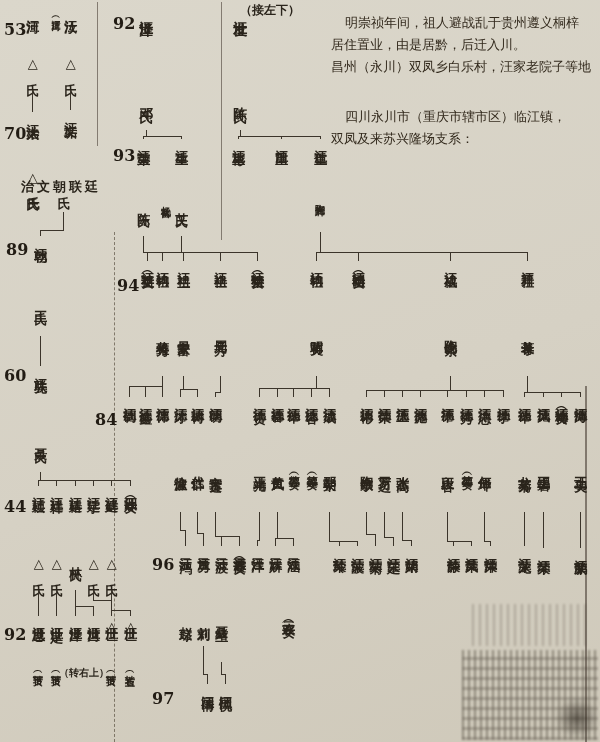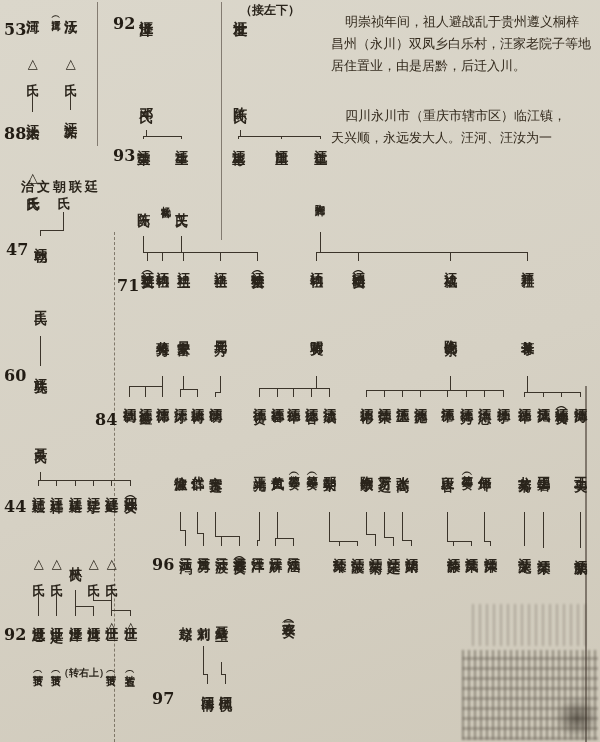--- a/index.html
+++ b/index.html
@@ -8,21 +8,21 @@
   #stage{position:relative;width:600px;height:742px;
          background:linear-gradient(160deg,#dbd7cb 0%,#d6d1c4 55%,#cfc9ba 100%);
          color:#272119;overflow:hidden;}
   .node{position:absolute;transform:translateX(-50%);font-weight:700;color:#2a241b;}
   .v{writing-mode:vertical-rl;text-orientation:upright;line-height:1.12;letter-spacing:1px;}
   .h{writing-mode:horizontal-tb;white-space:nowrap;line-height:1.05;}
   .glabel{position:absolute;font-family:"DejaVu Serif",serif;font-weight:700;
           font-size:16px;color:#221c14;}
   .ln{position:absolute;background:#3b342a;}
   .pline{white-space:nowrap;height:22px;line-height:22px;font-size:13px;
-         font-family:Liberation Mono, monospace;color:#32291c;letter-spacing:0px;}
+         font-family:Liberation Sans, sans-serif;color:#32291c;letter-spacing:0px;}
   .pline.first{padding-left:14px;}
   .para{position:absolute;left:331px;width:268px;}
   #para1{top:12px;}
   #para2{top:106px;}
   .note-top{position:absolute;left:240px;top:2px;font-size:12px;font-weight:700;
             color:#2a241b;white-space:nowrap;}
   .rule{position:absolute;width:0;border-left:1px solid rgba(60,50,40,.55);}
   .rule.dashed{border-left-style:dashed;border-left-color:rgba(70,60,45,.6);}
   #fold-line{left:114px;top:232px;height:510px;}
   #sep-a{left:97px;top:2px;height:144px;}
@@ -40,26 +40,26 @@
     background:radial-gradient(ellipse at center,rgba(40,34,26,.6),rgba(40,34,26,0) 72%);
     filter:blur(2px);}
 </style>
 </head>
 <body>
 
 <div id="stage">
   <div class="note-top">（接左下）</div>
   <div class="para" id="para1">
       <div class="pline first">明崇祯年间，祖人避战乱于贵州遵义桐梓</div>
+      <div class="pline">居住置业，由是居黔，后迁入川。</div>
       <div class="pline">昌州（永川）双凤乡白乐村，汪家老院子等地</div>
-      <div class="pline">居住置业，由是居黔，后迁入川。</div>
     </div>
   <div class="para" id="para2">
       <div class="pline first">四川永川市（重庆市辖市区）临江镇，</div>
-      <div class="pline">天兴顺，永远发大人。汪河、汪汝为一</div>
+      <div class="pline">双凤及来苏兴隆场支系：</div>
     </div>
   <div class="rule dashed" id="fold-line"></div>
   <div class="rule" id="sep-a"></div>
   <div class="rule" id="sep-b"></div>
   <div class="rule" id="right-rule"></div>
   <div class="bleed" id="bleed1"></div>
   <div class="bleed" id="bleed2"></div>
   <div class="bleed" id="bleed3"></div>
 <div class="node v" style="left: 32px; top: 10px; font-size: 13px;">汪河</div>
     <div class="node v" style="left: 32px; top: 56px; font-size: 13px;">△氏</div>
@@ -184,28 +184,28 @@
     <div class="node v" style="left: 411px; top: 548px; font-size: 13px;">汪荣娟</div>
     <div class="node v" style="left: 453px; top: 548px; font-size: 13px;">汪荣静</div>
     <div class="node v" style="left: 471px; top: 548px; font-size: 13px;">汪荣凤</div>
     <div class="node v" style="left: 490px; top: 548px; font-size: 13px;">汪荣洋</div>
     <div class="node v" style="left: 524px; top: 548px; font-size: 13px;">汪荣龙</div>
     <div class="node v" style="left: 543px; top: 550px; font-size: 13px;">汪荣琴</div>
     <div class="node v" style="left: 580px; top: 550px; font-size: 13px;">汪荣鹏</div>
     <div class="node v" style="left: 207px; top: 686px; font-size: 13px;">汪国倩</div>
     <div class="node v" style="left: 225px; top: 686px; font-size: 13px;">汪国悦</div>
     <div class="glabel" style="left: 4px; top: 20px;">53</div>
-    <div class="glabel" style="left: 4px; top: 124px;">88</div>
-    <div class="glabel" style="left: 6px; top: 240px;">47</div>
+    <div class="glabel" style="left: 4px; top: 124px;">70</div>
+    <div class="glabel" style="left: 6px; top: 240px;">89</div>
     <div class="glabel" style="left: 4px; top: 366px;">60</div>
     <div class="glabel" style="left: 4px; top: 497px;">44</div>
     <div class="glabel" style="left: 4px; top: 625px;">92</div>
     <div class="glabel" style="left: 113px; top: 14px;">92</div>
     <div class="glabel" style="left: 113px; top: 146px;">93</div>
-    <div class="glabel" style="left: 117px; top: 276px;">71</div>
+    <div class="glabel" style="left: 117px; top: 276px;">94</div>
     <div class="glabel" style="left: 95px; top: 410px;">84</div>
     <div class="glabel" style="left: 152px; top: 555px;">96</div>
     <div class="glabel" style="left: 152px; top: 689px;">97</div>
     <div class="ln" style="left: 32px; top: 90px; width: 1px; height: 10px;"></div>
     <div class="ln" style="left: 32px; top: 100px; width: 1px; height: 12px;"></div>
     <div class="ln" style="left: 70px; top: 90px; width: 1px; height: 10px;"></div>
     <div class="ln" style="left: 70px; top: 100px; width: 1px; height: 10px;"></div>
     <div class="ln" style="left: 63px; top: 212px; width: 1px; height: 18px;"></div>
     <div class="ln" style="left: 40px; top: 230px; width: 1px; height: 6px;"></div>
     <div class="ln" style="left: 40px; top: 230px; width: 24px; height: 1px;"></div>

